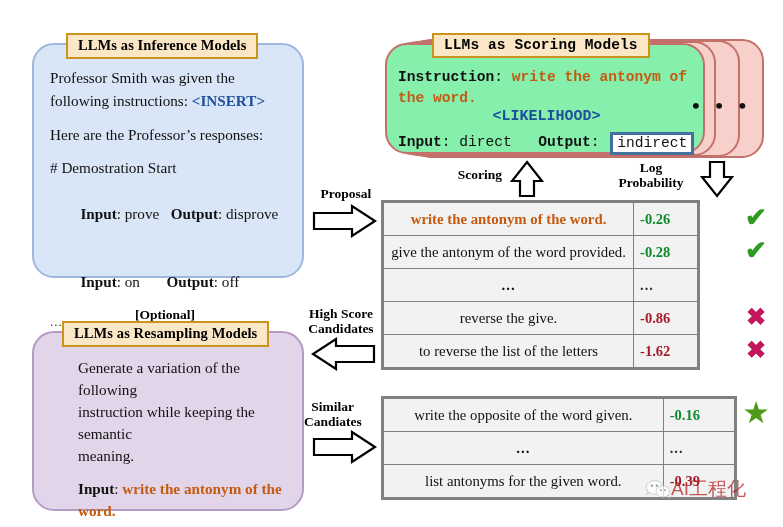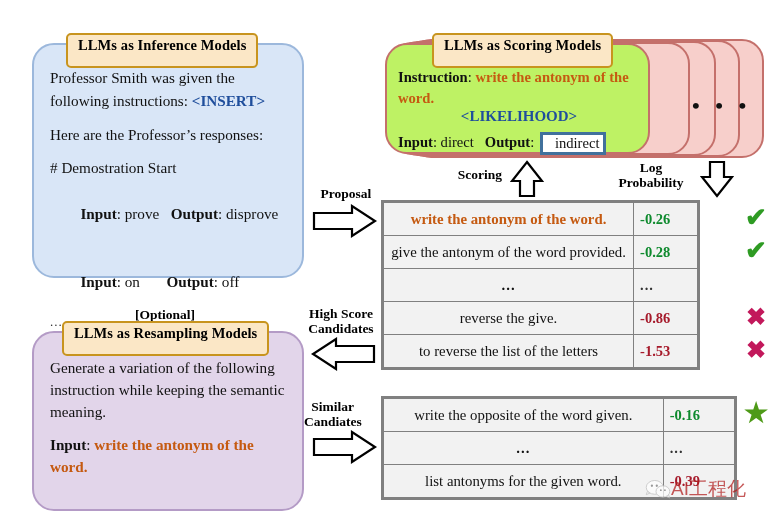--- a/index.html
+++ b/index.html
@@ -27,22 +27,22 @@
     line-height: 1.45;
     color:#111;
   }
 
   
   .badge {
     position:absolute;
     top:-12px;
     background:#FBE7C6;
     border:2px solid #C8941E;
-    border-radius:5px;
-    padding:2px 10px 12px 10px;
+    border-radius:0;
+    padding:2px 10px 3px 10px;
     font-weight:bold;
     font-size:14.5px;
     color:#000;
     white-space:nowrap;
     z-index:5;
     letter-spacing:.1px;
   }
 
   
   #inference-card {
@@ -58,51 +58,52 @@
   .spacer { height:11px; }
   .demo-line { white-space:pre; }
   .dots-small { letter-spacing:1px; font-size:13px; color:#333; line-height:.8; }
 
   
   #resampling-card {
     left:32px; top:331px; width:272px; height:180px;
     background:#E2D5EA; border-color:#B49BC6;
   }
   #resampling-card .badge { left:28px; }
-  #resampling-card .card-body { padding-top:24px; font-size:15.2px; line-height:1.45; }
+  #resampling-card .card-body { padding-top:24px; font-size:15.2px; line-height:1.45;margin-left:28px; }
   #optional-label {
     position:absolute; left:135px; top:307px;
     font-weight:bold; font-size:13.5px; color:#000;
   }
 
   
   .stack-sheet {
     position:absolute;
     background:#F7CFCB;
     border:2px solid #C4706B;
     border-radius:22px;
   }
   #scoring-card {
-    left:385px; top:43px; width:265px; height:111px;
-    background:#bef264; border-color:#C4706B;
+    left:385px; top:43px; width:320px; height:111px;
+    background:#86efac; border-color:#C4706B;
     z-index:4;
+    font-family:Liberation Mono, monospace;
   }
   #scoring-card .badge { left:45px; }
   #scoring-card .card-body { padding:22px 8px 6px 11px; font-size:14.6px; line-height:1.42; }
   #stack-dots {
     position:absolute; z-index:5;
     left:692px; top:95px;
     font-size:22px; letter-spacing:5px; color:#111; font-weight:bold;
     line-height:1;
   }
   .hl-box {
     display:inline-block;
     border:3px solid #41719C;
     background:#ffffff;
-    padding:0px 4px 1px 12px;
+    padding:0px 4px 1px 4px;
     line-height:1.12;
     margin-left:2px;
     position:relative;
     top:1px;
   }
 
   
   .cand-table {
     position:absolute;
     border:2px solid #808080;
@@ -278,21 +279,21 @@
         <tr>
           <td class="txt ellip">...</td>
           <td class="score ellip" style="color:#333;">...</td>
         </tr>
         <tr>
           <td class="txt">reverse the give.</td>
           <td class="score bad">-0.86</td>
         </tr>
         <tr>
           <td class="txt">to reverse the list of the letters</td>
-          <td class="score bad">-1.53</td>
+          <td class="score bad">-1.62</td>
         </tr>
       </tbody>
     </table>
   </div>
 
   <div class="marks" style="top:201px;">
     <div class="mark check">✔</div>
     <div class="mark check">✔</div>
     <div class="mark blank">&nbsp;</div>
     <div class="mark cross">✖</div>

